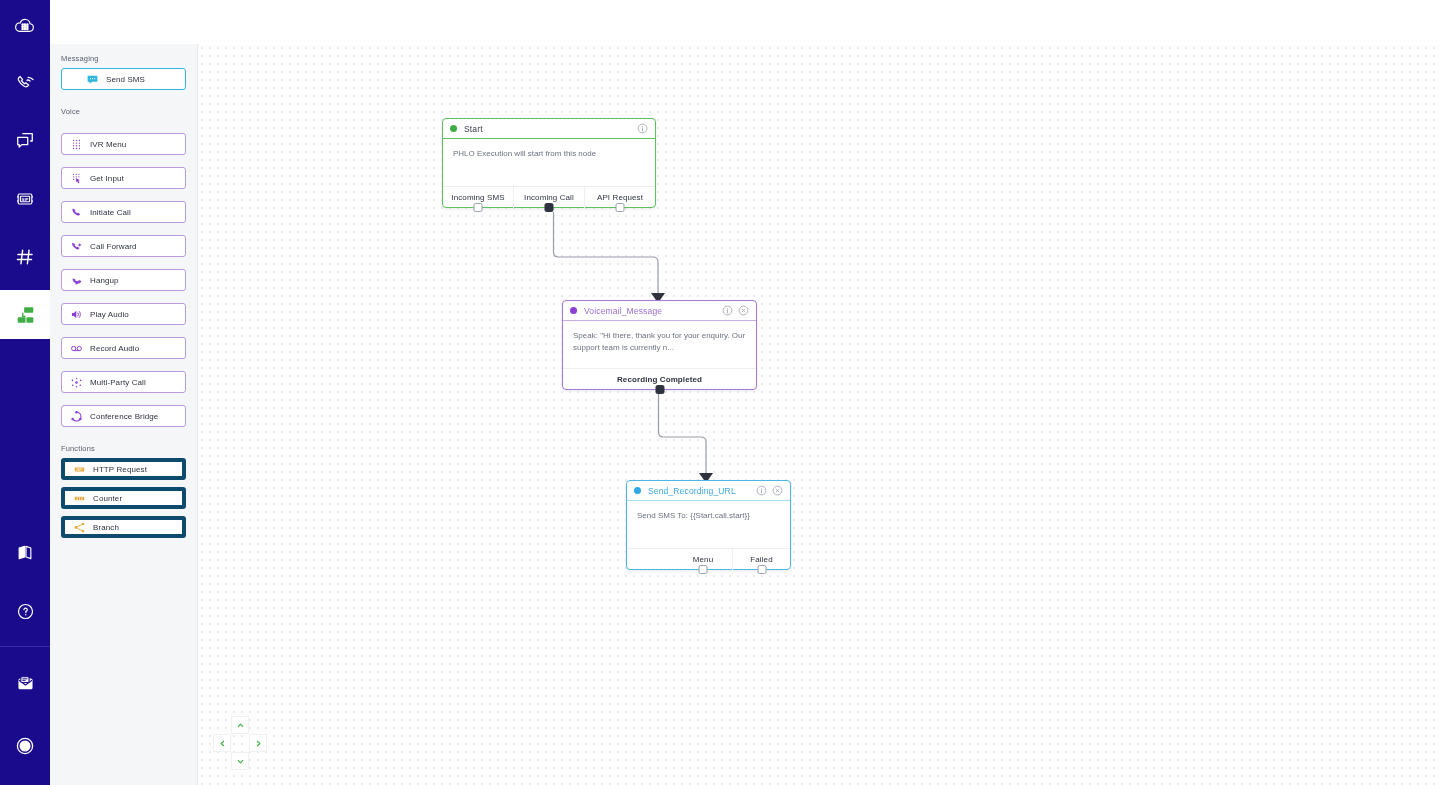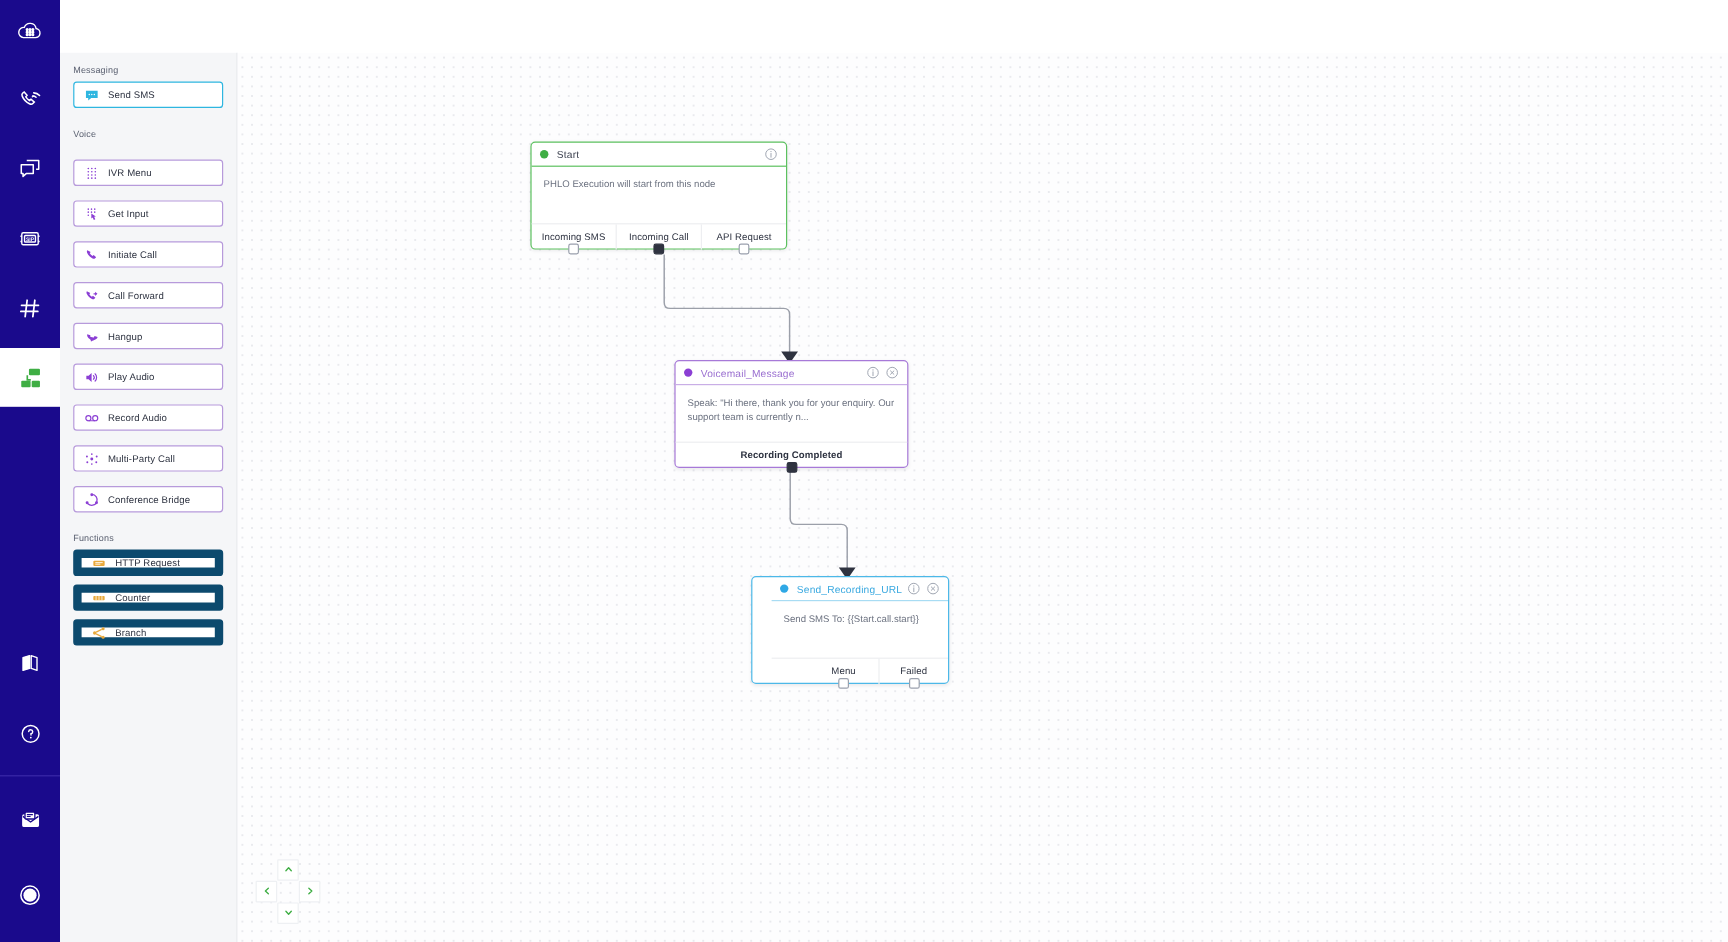--- a/index.html
+++ b/index.html
@@ -94,23 +94,23 @@
     background: #ffffff;
     border-radius: 3px;
     display: flex; align-items: center;
     cursor: pointer;
   }
   .comp .ci {
     width: 28px; display: flex; align-items: center; justify-content: center;
     flex: 0 0 28px;
   }
   .comp .cl { font-size: 8px; color: #2d3240; letter-spacing: .1px; }
-  .comp.msg   { border: 1px solid #2eb6e0; }
+  .comp.msg   { border: 1px solid #2eb6e0; padding-left: 16px; }
   .comp.voice { border: 1px solid #b79adb; margin-top: 12px; }
-  .comp.func  { border: 7px solid #0c4a6e; }
+  .comp.func  { border: 4px solid #0c4a6e; }
 
   
   .canvas {
     position: absolute; left: 198px; top: 44px;
     width: 1242px; height: 741px;
     background-color: #fdfdfe;
     background-image: radial-gradient(circle, #e9eaee 0.7px, transparent 0.8px);
     background-size: 8px 8px;
     overflow: hidden;
   }
@@ -156,21 +156,21 @@
 
   
   .node.start        { border: 1px solid #5cc15f; }
   .node.start .node-head { border-bottom-color: #5cc15f; }
   .node.start .node-title { color: #3d4250; }
 
   .node.voicemail        { border: 1px solid #a779d8; }
   .node.voicemail .node-head { border-bottom-color: #c9aee6; }
   .node.voicemail .node-title { color: #9a6fd0; }
 
-  .node.sendrec        { border: 1px solid #4cb8e8; padding-left: 16px; }
+  .node.sendrec        { border: 1px solid #4cb8e8; }
   .node.sendrec .node-head { border-bottom-color: #a8dcf3; }
   .node.sendrec .node-title { color: #3aa9e0; }
 
   .node.sendrec .node-foot { border-top-color: #edeef1; }
   .node.sendrec .foot-cell { flex: 0 0 auto; width: 58px; }
   .node.sendrec .foot-inner { margin-left: auto; display: flex; }
 
   
   .pan {
     position: absolute; left: 213px; top: 716px;

